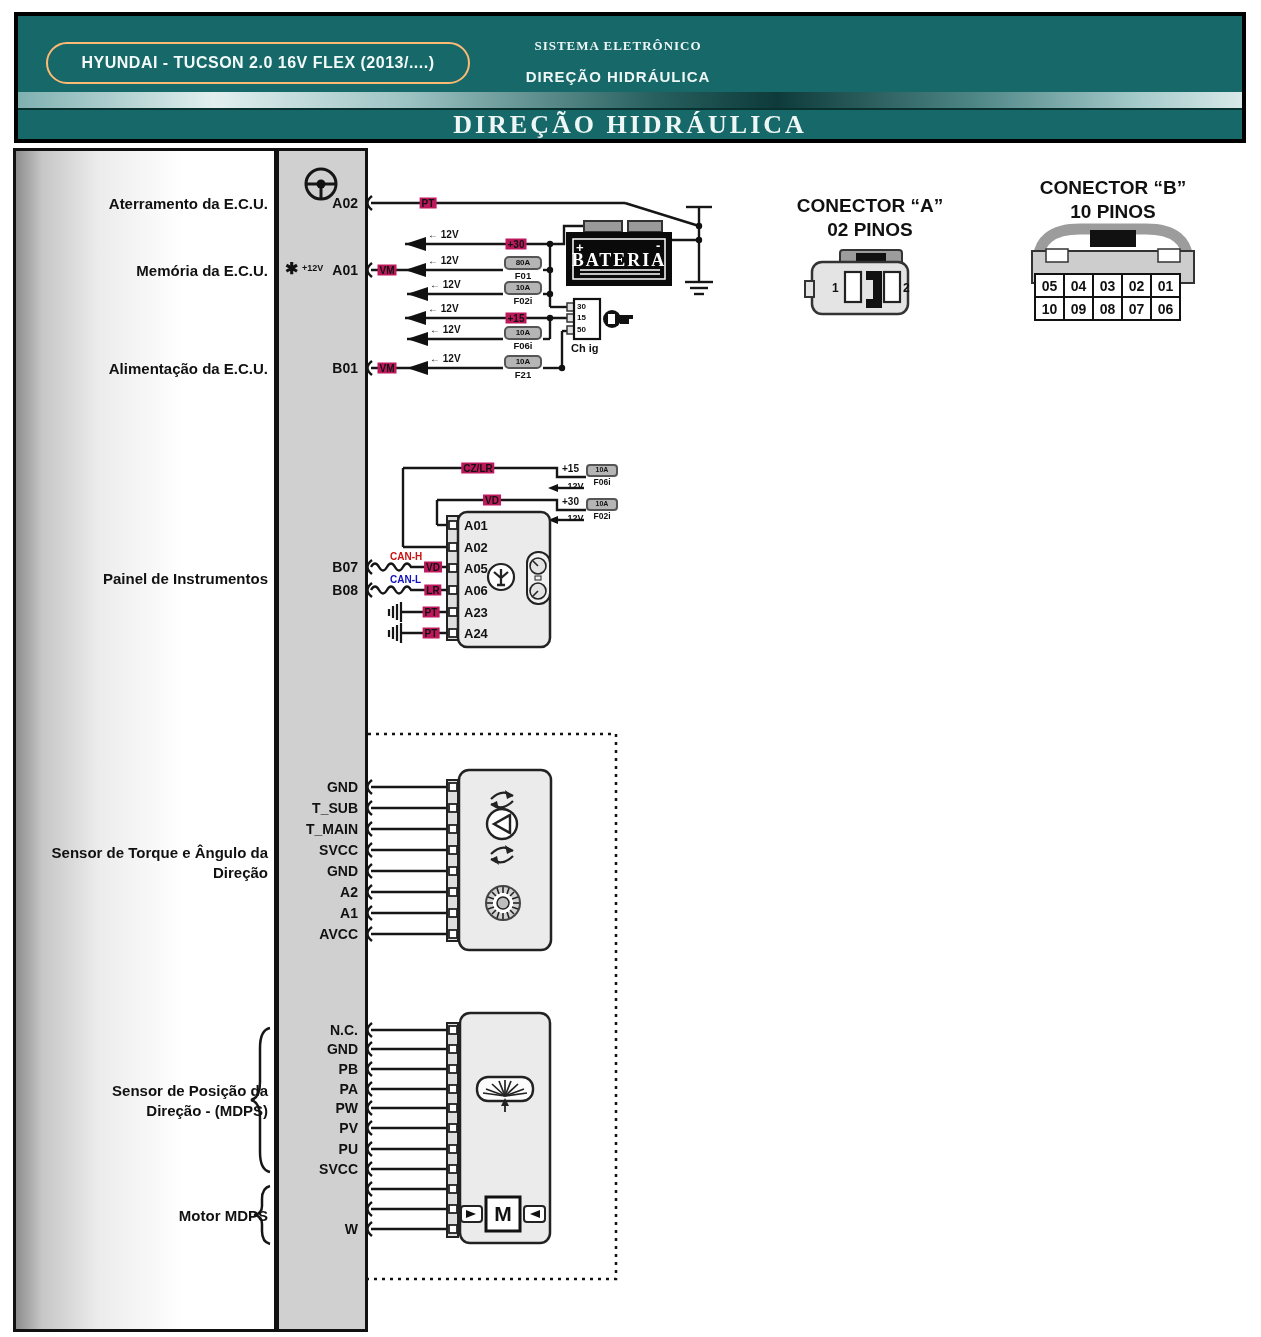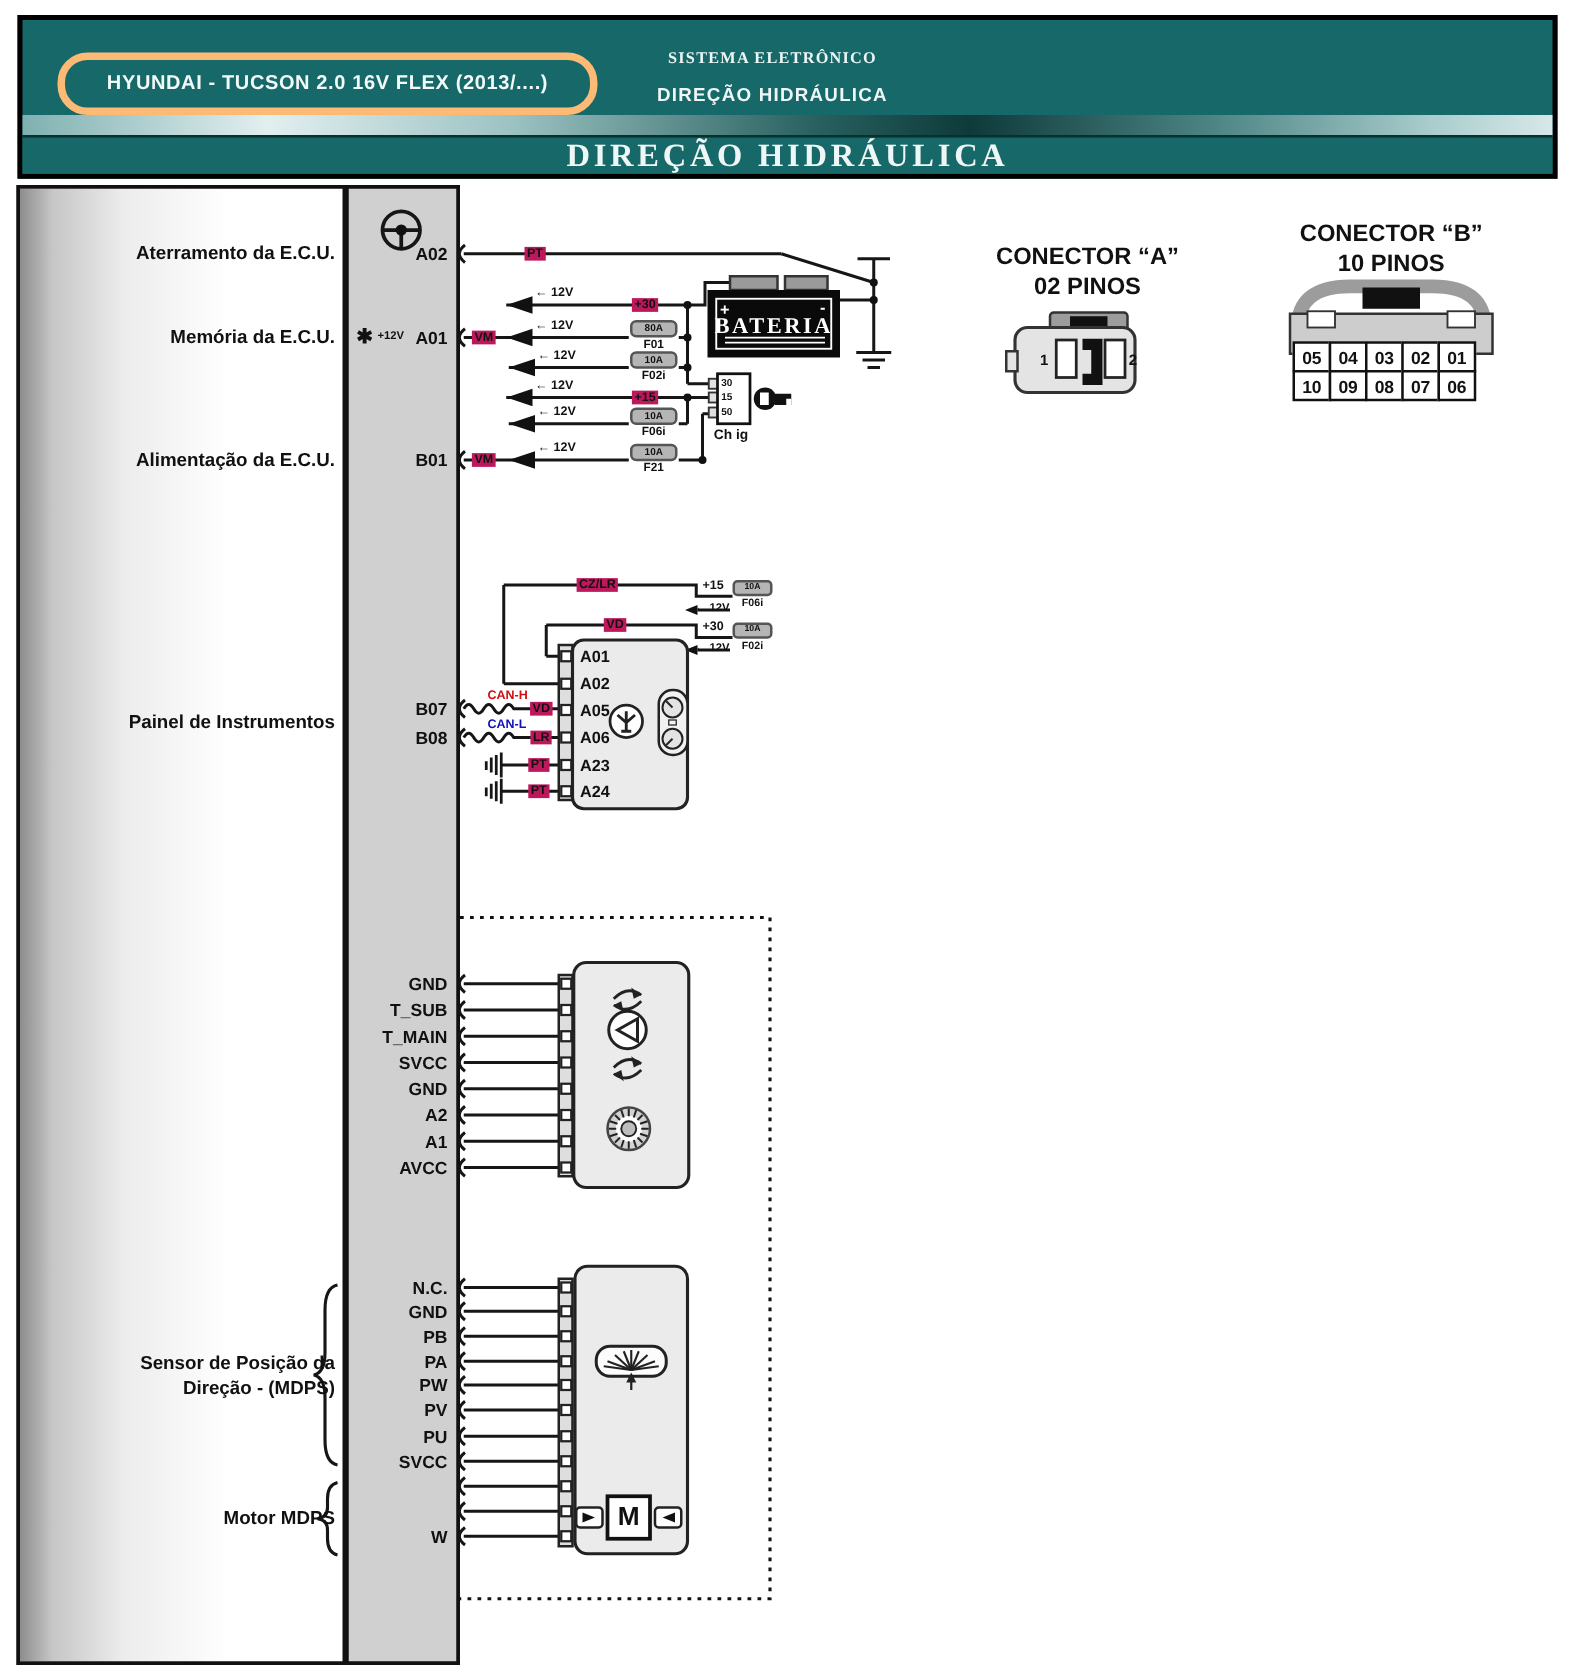--- a/index.html
+++ b/index.html
@@ -5,21 +5,21 @@
   html,body{margin:0;padding:0;background:#fff;}
   .page{position:relative;width:1261px;height:1337px;background:#fff;overflow:hidden;
         font-family:"Liberation Sans",sans-serif;color:#111;}
   .abs{position:absolute;}
 
   
   .header{position:absolute;left:14px;top:12px;width:1224px;height:123px;
           border:4px solid #000;background:#176868;display:flex;flex-direction:column;}
   .hdr-top{position:relative;flex:1;}
   .model-badge{position:absolute;left:28px;top:26px;width:420px;height:38px;
-               border:6px solid #fdba74;border-radius:24px;display:flex;align-items:center;justify-content:center;
+               border:2px solid #fdba74;border-radius:24px;display:flex;align-items:center;justify-content:center;
                color:#f2fafa;font-weight:bold;font-size:16px;letter-spacing:.5px;white-space:nowrap;}
   .hdr-sys{position:absolute;left:440px;top:22px;width:320px;text-align:center;color:#eef6f6;
            font-family:"Liberation Serif",serif;font-weight:bold;font-size:13px;letter-spacing:1px;}
   .hdr-sub{position:absolute;left:440px;top:52px;width:320px;text-align:center;color:#eef6f6;
            font-weight:bold;font-size:15px;letter-spacing:1px;}
   .hdr-strip{height:16px;background:linear-gradient(90deg,#7fb0b0 0%,#e2efef 16%,#9cc2c2 32%,#27605f 52%,#0e3a3a 62%,#4d8585 78%,#a9cccc 92%,#d8e8e8 100%);}
   .hdr-band{height:29px;background:#176868;border-top:2px solid #07302f;display:flex;align-items:center;justify-content:center;
             color:#eef6f6;font-family:"Liberation Serif",serif;font-weight:bold;font-size:26px;letter-spacing:3px;}
 
   
@@ -379,20 +379,21 @@
       <rect x="1032" y="251" width="162" height="32" fill="#cdcdcd" stroke="#333" stroke-width="2"></rect>
       <rect x="1046" y="249" width="22" height="13" fill="#fff" stroke="#333" stroke-width="1.5"></rect>
       <rect x="1158" y="249" width="22" height="13" fill="#fff" stroke="#333" stroke-width="1.5"></rect>
     </g>
   </svg>
 
   <span class="ll" style="top:203px">Aterramento da E.C.U.</span>
   <span class="ll" style="top:270px">Memória da E.C.U.</span>
   <span class="ll" style="top:368px">Alimentação da E.C.U.</span>
   <span class="ll" style="top:578px">Painel de Instrumentos</span>
+  <div class="ll2" style="top:843px;width:245px">Sensor de Torque e Ângulo da Direção</div>
   <div class="ll2" style="top:1081px;width:205px">Sensor de Posição da Direção - (MDPS)</div>
   <span class="ll" style="top:1215px">Motor MDPS</span>
 
   <span class="star" style="left:285px;top:259px;font-size:16px">✱</span>
   <span class="star" style="left:302px;top:263px;font-size:9px">+12V</span>
 
   <span class="ep" style="top:203px">A02</span>
   <span class="ep" style="top:270px">A01</span>
   <span class="ep" style="top:368px">B01</span>
   <span class="ep" style="top:567px">B07</span>

